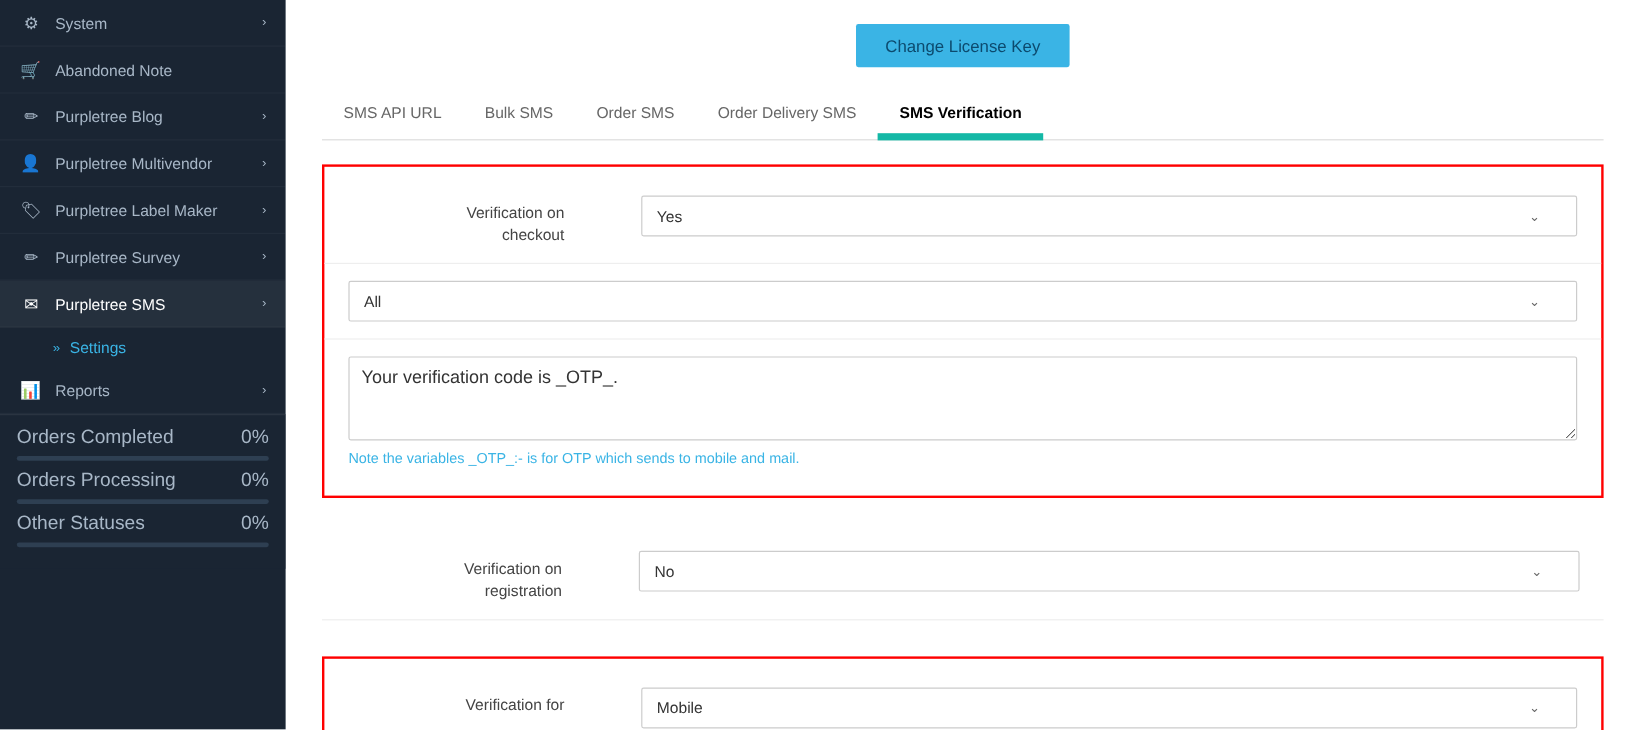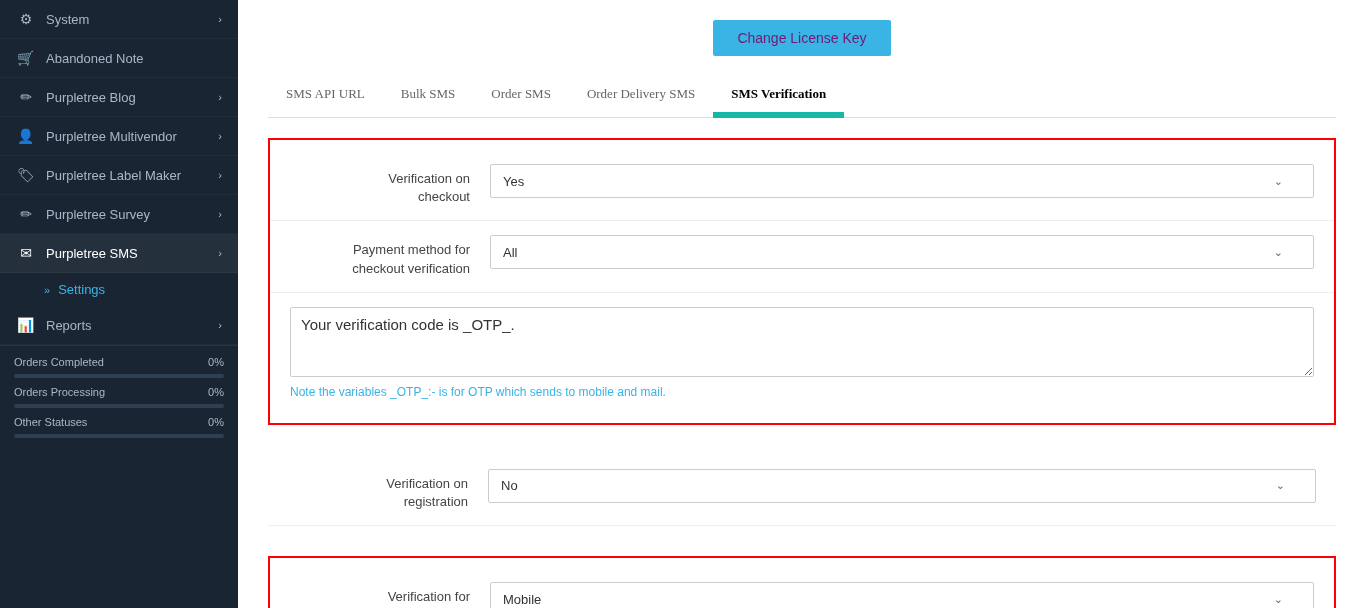--- a/index.html
+++ b/index.html
@@ -44,21 +44,21 @@
     .sidebar-stats {
       background: #1a2533;
       padding: 10px 14px;
       border-top: 1px solid rgba(255,255,255,0.07);
     }
     .stat-row {
       display: flex;
       justify-content: space-between;
       align-items: center;
       margin-bottom: 6px;
-      font-size: 11px;
+      font-size: 16px;
       color: #a8b7c7;
     }
     .stat-bar-bg {
       width: 100%;
       height: 4px;
       background: #2e3f52;
       border-radius: 2px;
       margin-bottom: 8px;
     }
     .stat-bar-fill {
@@ -75,36 +75,35 @@
       padding: 0;
     }
 
     .main-inner {
       padding: 20px 30px;
     }
 
     
     .btn-license {
       background: #3ab4e5;
-      color: #701a75;
+      color: #0c4a6e;
       border: none;
       padding: 10px 24px;
       font-size: 14px;
       cursor: pointer;
       border-radius: 2px;
       display: block;
       margin: 0 auto 20px auto;
     }
 
     
     .tabs {
       display: flex;
       border-bottom: 1px solid #ddd;
       margin-bottom: 20px;
-      font-family: Liberation Serif, serif;
     }
     .tab {
       padding: 10px 18px;
       cursor: pointer;
       color: #666;
       font-size: 13px;
       border-bottom: 2px solid transparent;
       margin-bottom: -1px;
     }
     .tab.active {
@@ -117,20 +116,21 @@
     .form-section {
       border: 2px solid red;
       padding: 10px 0;
       margin-bottom: 20px;
     }
     .form-row {
       display: flex;
       align-items: flex-start;
       padding: 14px 20px;
       border-bottom: 1px solid #eee;
+      gap: 44px;
     }
     .form-row:last-child { border-bottom: none; }
     .form-label {
       width: 200px;
       min-width: 200px;
       text-align: right;
       padding-right: 20px;
       font-size: 13px;
       color: #444;
       padding-top: 6px;
@@ -290,21 +290,20 @@
         <div class="form-control-wrap">
           <div class="form-select-wrap">
             <div class="form-select-display">
               <span>Yes</span>
               <span class="chevron">⌄</span>
             </div>
           </div>
         </div>
       </div>
       <div class="form-row">
-        <div class="form-label">Payment method for<br>checkout verification</div>
         <div class="form-control-wrap">
           <div class="form-select-wrap">
             <div class="form-select-display">
               <span>All</span>
               <span class="chevron">⌄</span>
             </div>
           </div>
         </div>
       </div>
       <div class="form-row">

